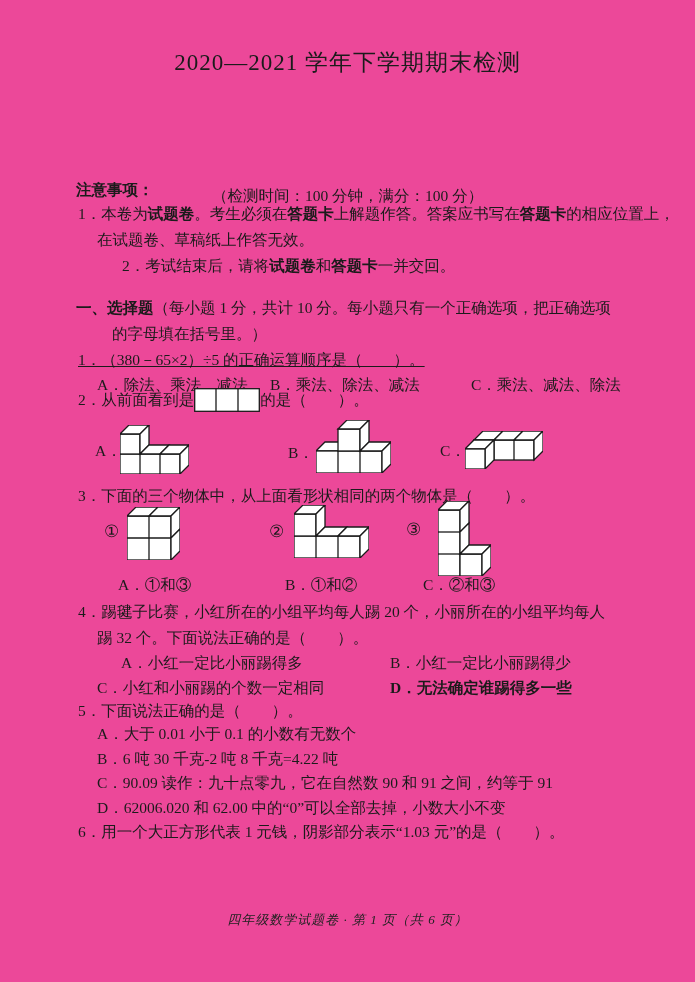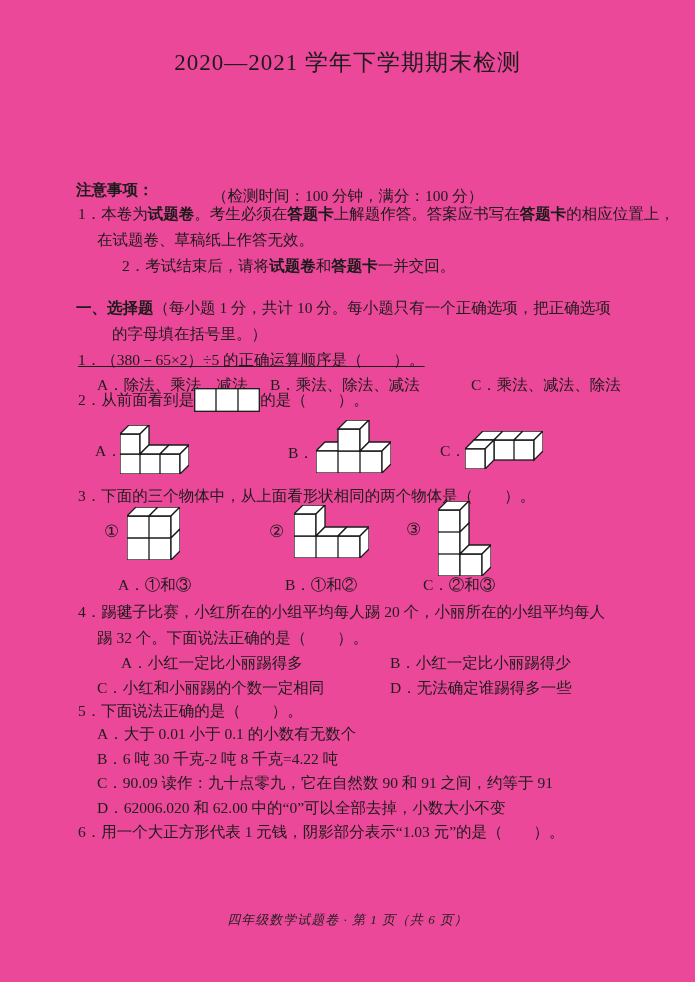--- a/index.html
+++ b/index.html
@@ -146,21 +146,21 @@
 
   <div class="abs" style="top:575px;left:100px;margin-left:18px;">A．①和③</div>
   <div class="abs" style="top:575px;left:285px;">B．①和②</div>
   <div class="abs" style="top:575px;left:423px;">C．②和③</div>
 
   <div class="abs" style="top:602px;left:78px;">4．踢毽子比赛，小红所在的小组平均每人踢 20 个，小丽所在的小组平均每人</div>
   <div class="abs" style="top:628px;left:97px;">踢 32 个。下面说法正确的是（　　）。</div>
   <div class="abs" style="top:653px;left:97px;margin-left:24px;">A．小红一定比小丽踢得多</div>
   <div class="abs" style="top:653px;left:390px;">B．小红一定比小丽踢得少</div>
   <div class="abs" style="top:678px;left:97px;">C．小红和小丽踢的个数一定相同</div>
-  <div class="abs" style="top:678px;left:390px;">D．无法确定谁踢得多一些</div>
+  <div class="abs" style="top:678px;left:390px;font-weight:bold;">D．无法确定谁踢得多一些</div>
 
   <div class="abs" style="top:701px;left:78px;">5．下面说法正确的是（　　）。</div>
   <div class="abs" style="top:724px;left:97px;">A．大于 0.01 小于 0.1 的小数有无数个</div>
   <div class="abs" style="top:749px;left:97px;">B．6 吨 30 千克-2 吨 8 千克=4.22 吨</div>
   <div class="abs" style="top:773px;left:97px;">C．90.09 读作：九十点零九，它在自然数 90 和 91 之间，约等于 91</div>
   <div class="abs" style="top:798px;left:97px;">D．62006.020 和 62.00 中的“0”可以全部去掉，小数大小不变</div>
 
   <div class="abs" style="top:822px;left:78px;">6．用一个大正方形代表 1 元钱，阴影部分表示“1.03 元”的是（　　）。</div>
 
   <div class="abs t-center footer">四年级数学试题卷 · 第 1 页（共 6 页）</div>

